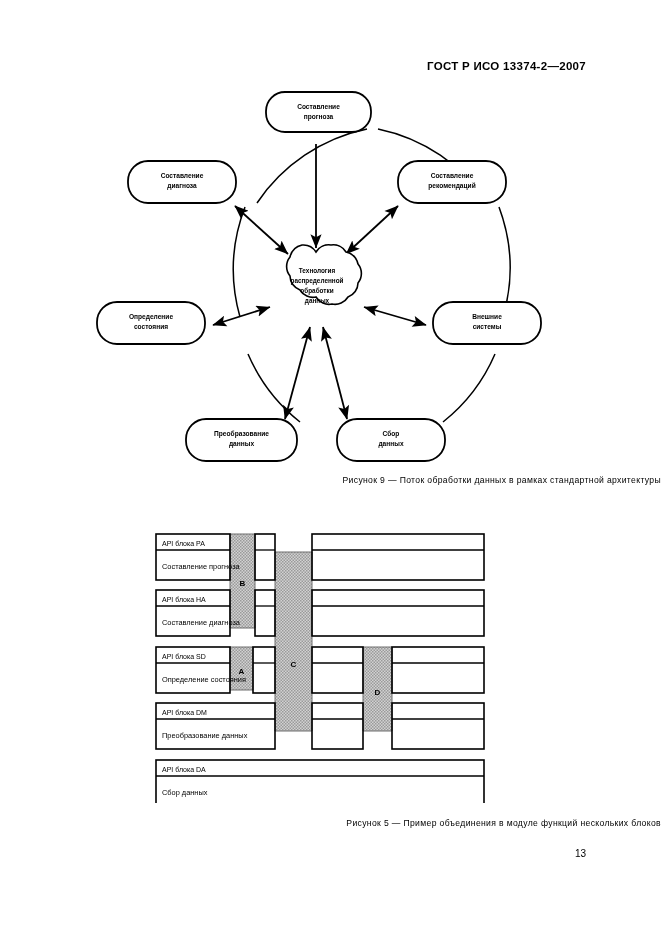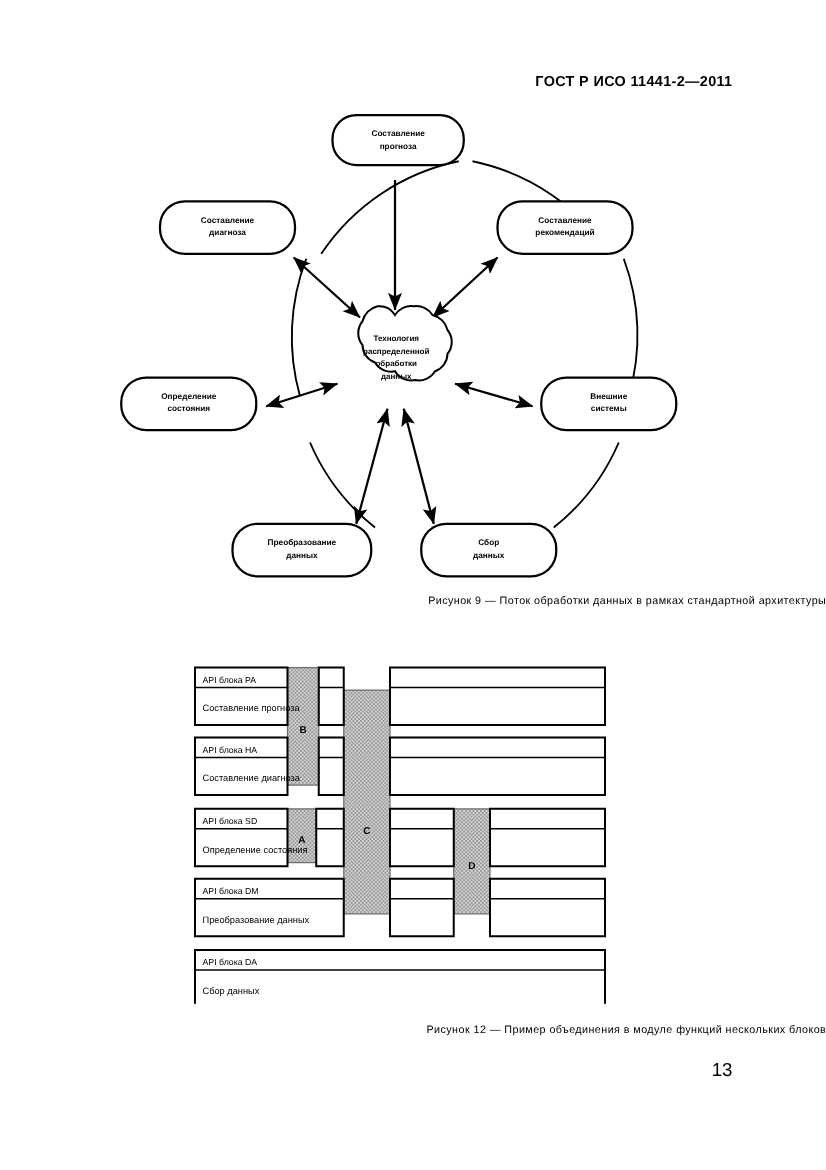--- a/index.html
+++ b/index.html
@@ -87,27 +87,27 @@
     font-weight: bold;
     text-anchor: middle;
     fill: #000;
   }
 
   
   #page-number {
     position: absolute;
     right: 75px;
     top: 848px;
-    font-size: 15px;
+    font-size: 10px;
   }
 </style>
 </head>
 <body>
 
-<div id="doc-header">ГОСТ Р ИСО 11441-2—2011</div>
+<div id="doc-header">ГОСТ Р ИСО 13374-2—2007</div>
 
 <div id="figure-9">
   <svg width="470" height="390" viewBox="0 0 470 390" xmlns="http://www.w3.org/2000/svg">
     <defs>
       <marker id="arrowEnd" markerWidth="9" markerHeight="9" refX="7.6" refY="3.1" orient="auto" markerUnits="strokeWidth">
         <path d="M0,0 L7.8,3.1 L0,6.2 L1.6,3.1 z" fill="#000"></path>
       </marker>
       <marker id="arrowStart" markerWidth="9" markerHeight="9" refX="0.4" refY="3.1" orient="auto" markerUnits="strokeWidth">
         <path d="M7.8,0 L0,3.1 L7.8,6.2 L6.2,3.1 z" fill="#000"></path>
       </marker>
@@ -276,15 +276,15 @@
 
     <g>
       <rect x="6" y="232" width="328" height="46" fill="none" stroke="#000" stroke-width="1.6"></rect>
       <line x1="6" y1="248" x2="334" y2="248" stroke="#000" stroke-width="1.3"></line>
       <text class="fig10-label" x="12" y="244">API блока DA</text>
       <text class="fig10-fn" x="12" y="267">Сбор данных</text>
     </g>
   </svg>
 </div>
 
-<div class="fig-caption" id="caption-10">Рисунок 12 — Пример объединения в модуле функций нескольких блоков</div>
+<div class="fig-caption" id="caption-10">Рисунок 5 — Пример объединения в модуле функций нескольких блоков</div>
 
 <div id="page-number">13</div>
 
 </body></html>

